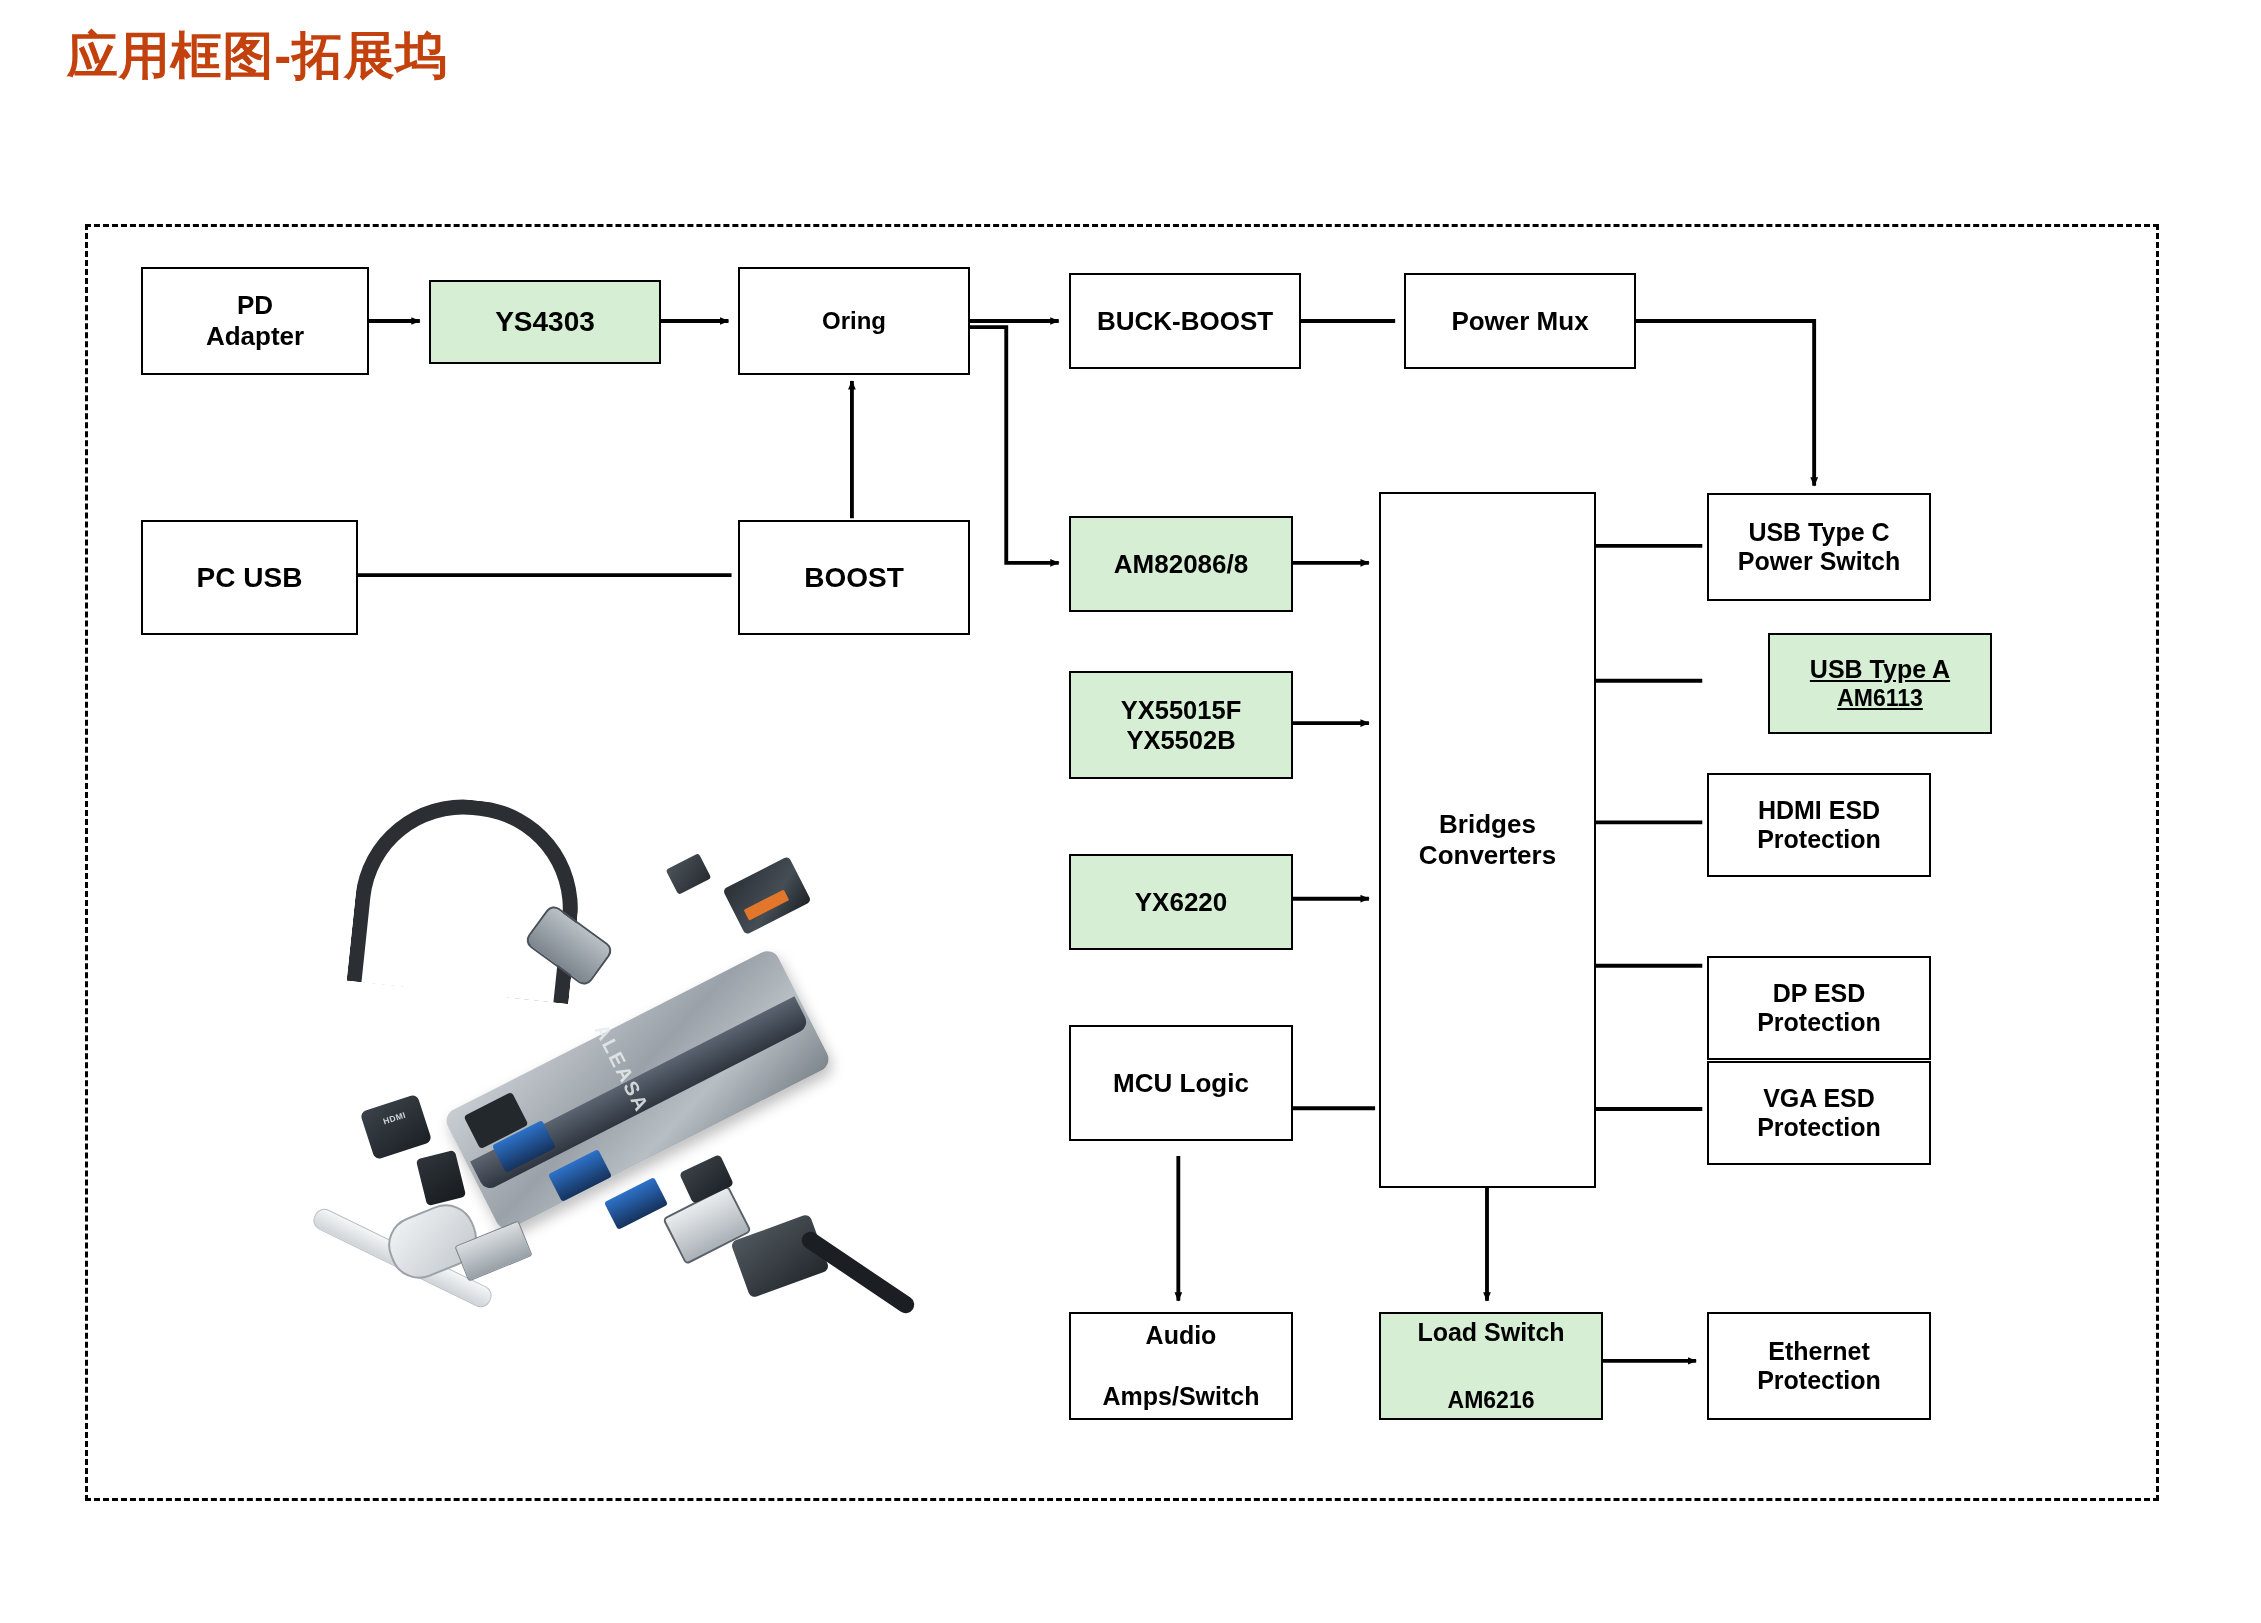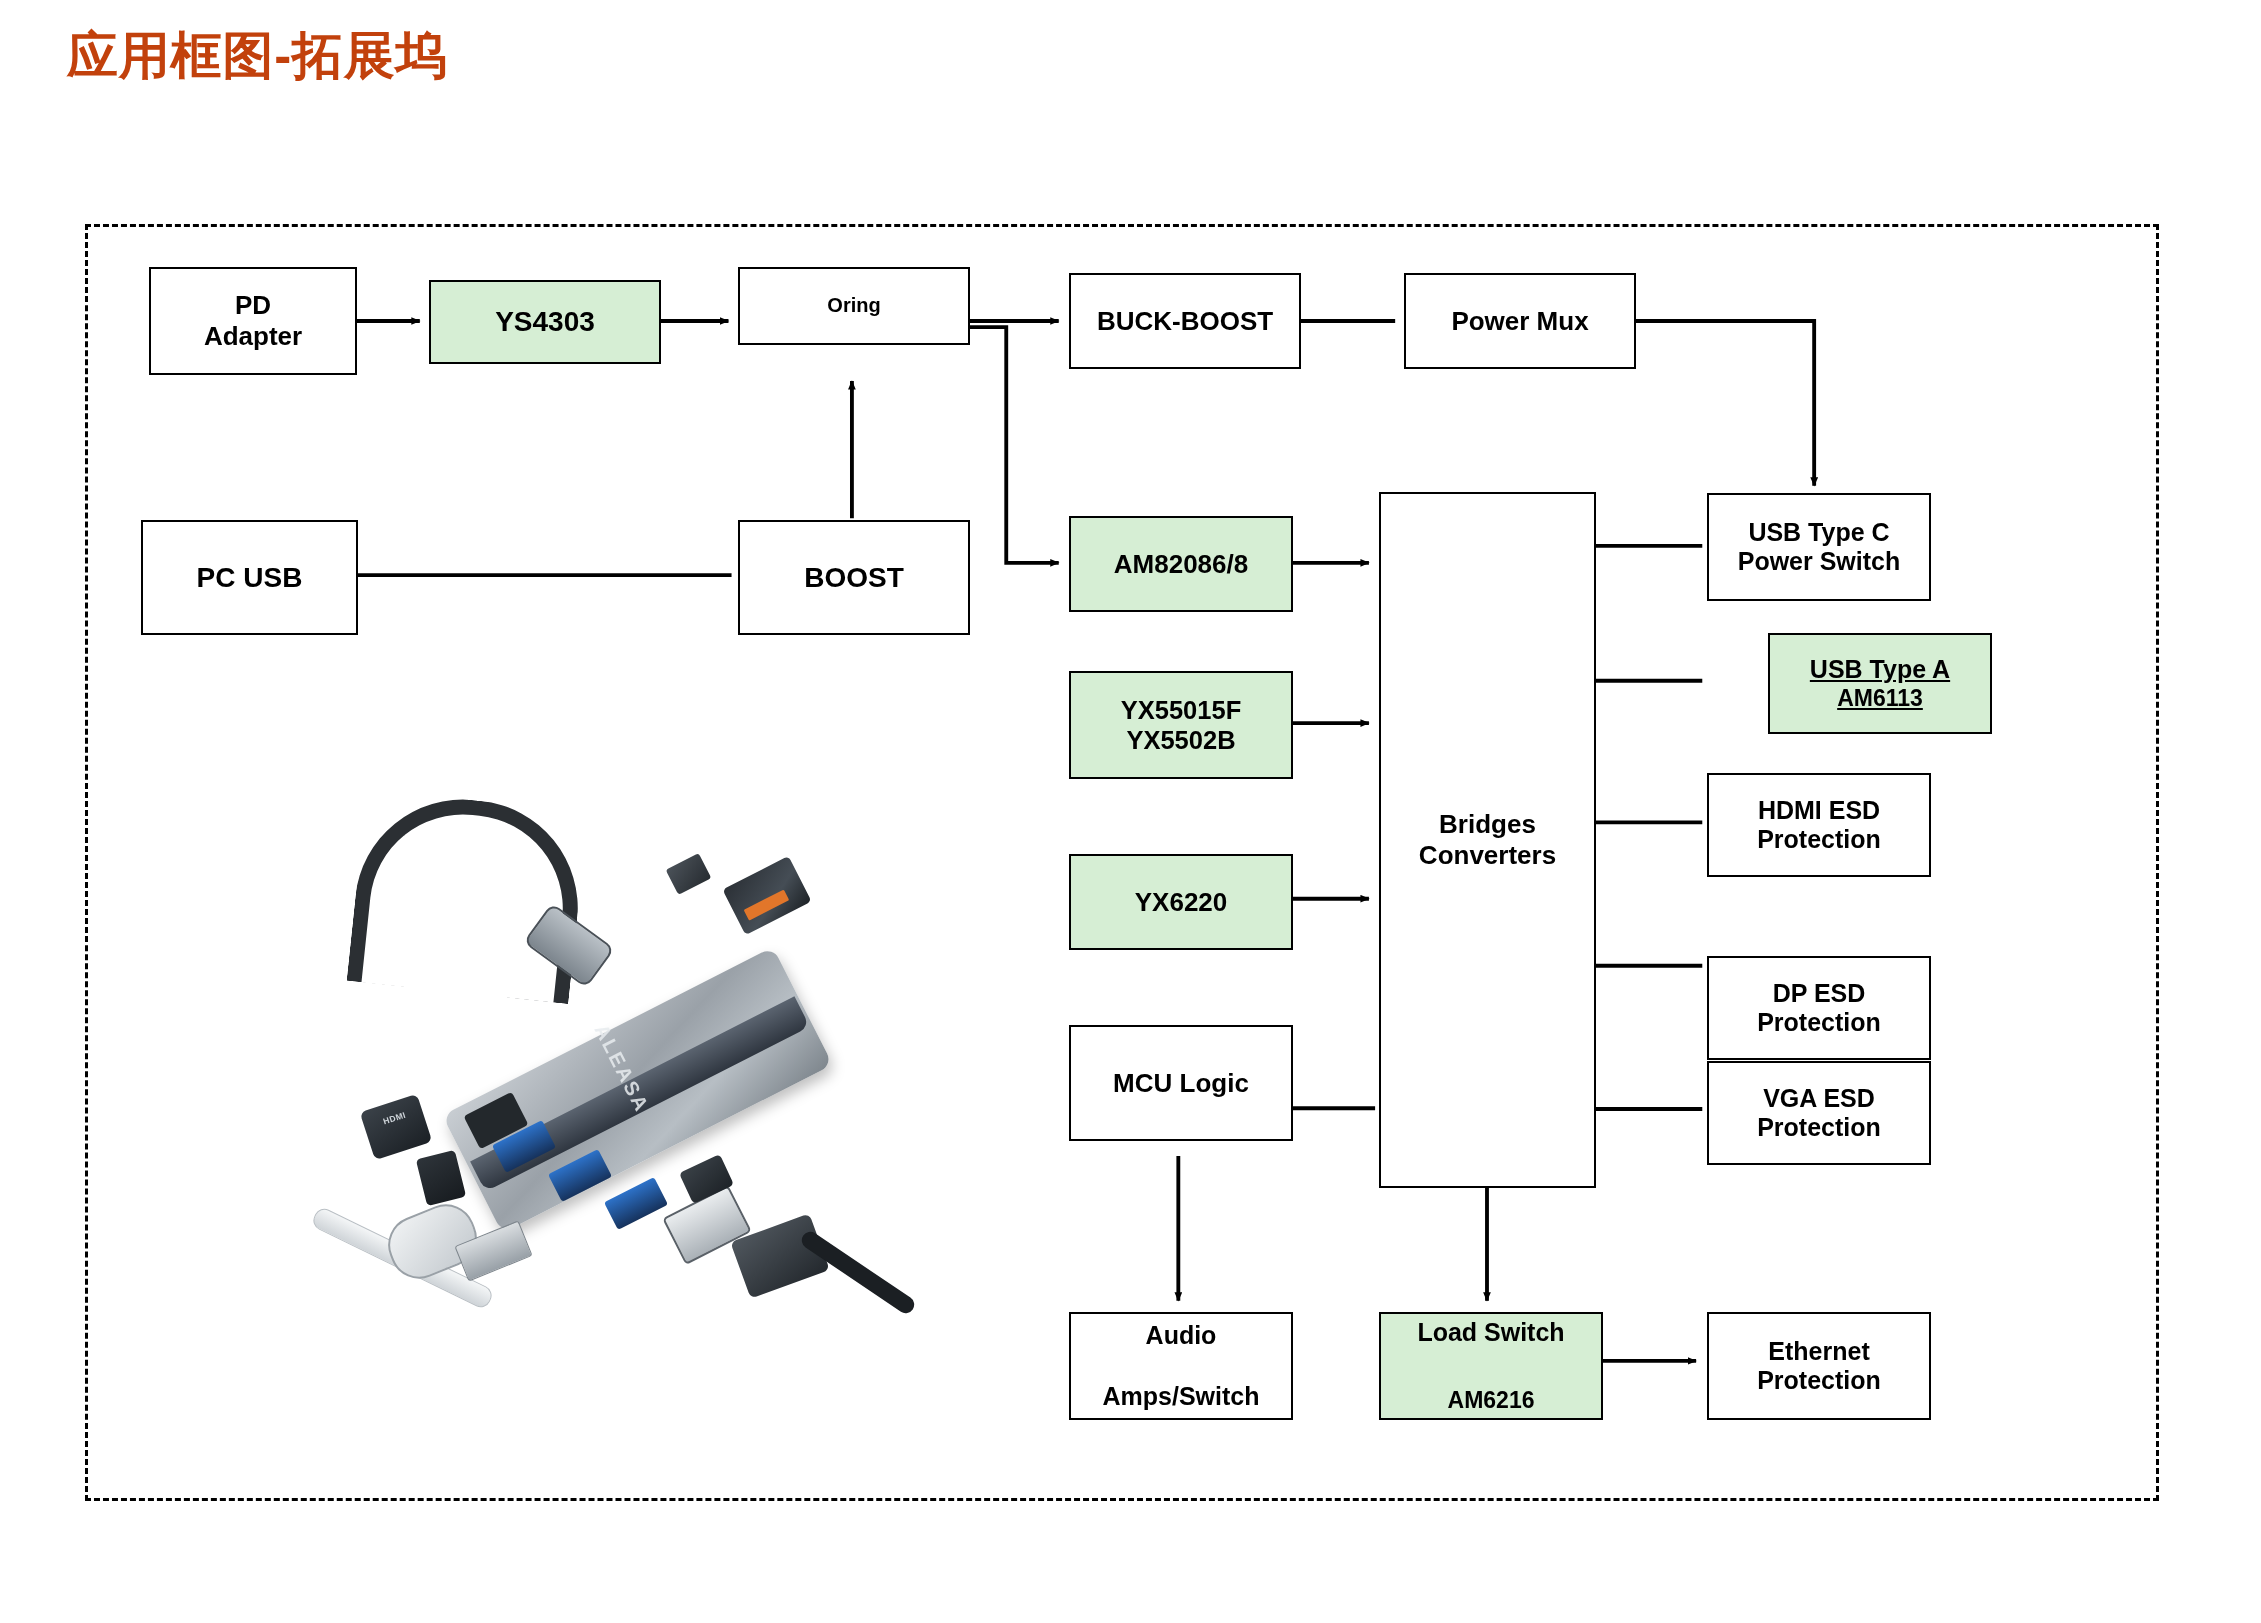--- a/index.html
+++ b/index.html
@@ -315,30 +315,30 @@
       <line x1="1948" y1="773" x2="2092" y2="773"></line>
       <line x1="1948" y1="959" x2="2092" y2="959"></line>
       <line x1="1948" y1="1145" x2="2092" y2="1145"></line>
 
       <line x1="1813" y1="1242" x2="1813" y2="1394" marker-end="url(#arrow)"></line>
 
       <line x1="1958" y1="1472" x2="2084" y2="1472" marker-end="url(#arrow)"></line>
     </g>
   </svg>
 
-  <div class="node" style="left:61px;top:40px;width:208px;height:108px;font-size:26px;">
+  <div class="node" style="left:53px;top:40px;width:228px;height:108px;font-size:26px;">
     <span class="line">PD</span>
     <span class="line">Adapter</span>
   </div>
 
   <div class="node green" style="left:341px;top:53px;width:232px;height:84px;font-size:28px;">
     <span class="line">YS4303</span>
   </div>
 
-  <div class="node" style="left:650px;top:40px;width:232px;height:78px;font-size:20px;align-items:center;">
+  <div class="node" style="left:650px;top:40px;width:232px;height:108px;font-size:24px;align-items:center;">
     <span class="line">Oring</span>
   </div>
 
   <div class="node" style="left:981px;top:46px;width:232px;height:96px;font-size:26px;">
     <span class="line">BUCK-BOOST</span>
   </div>
 
   <div class="node" style="left:1316px;top:46px;width:232px;height:96px;font-size:26px;">
     <span class="line">Power Mux</span>
   </div>

